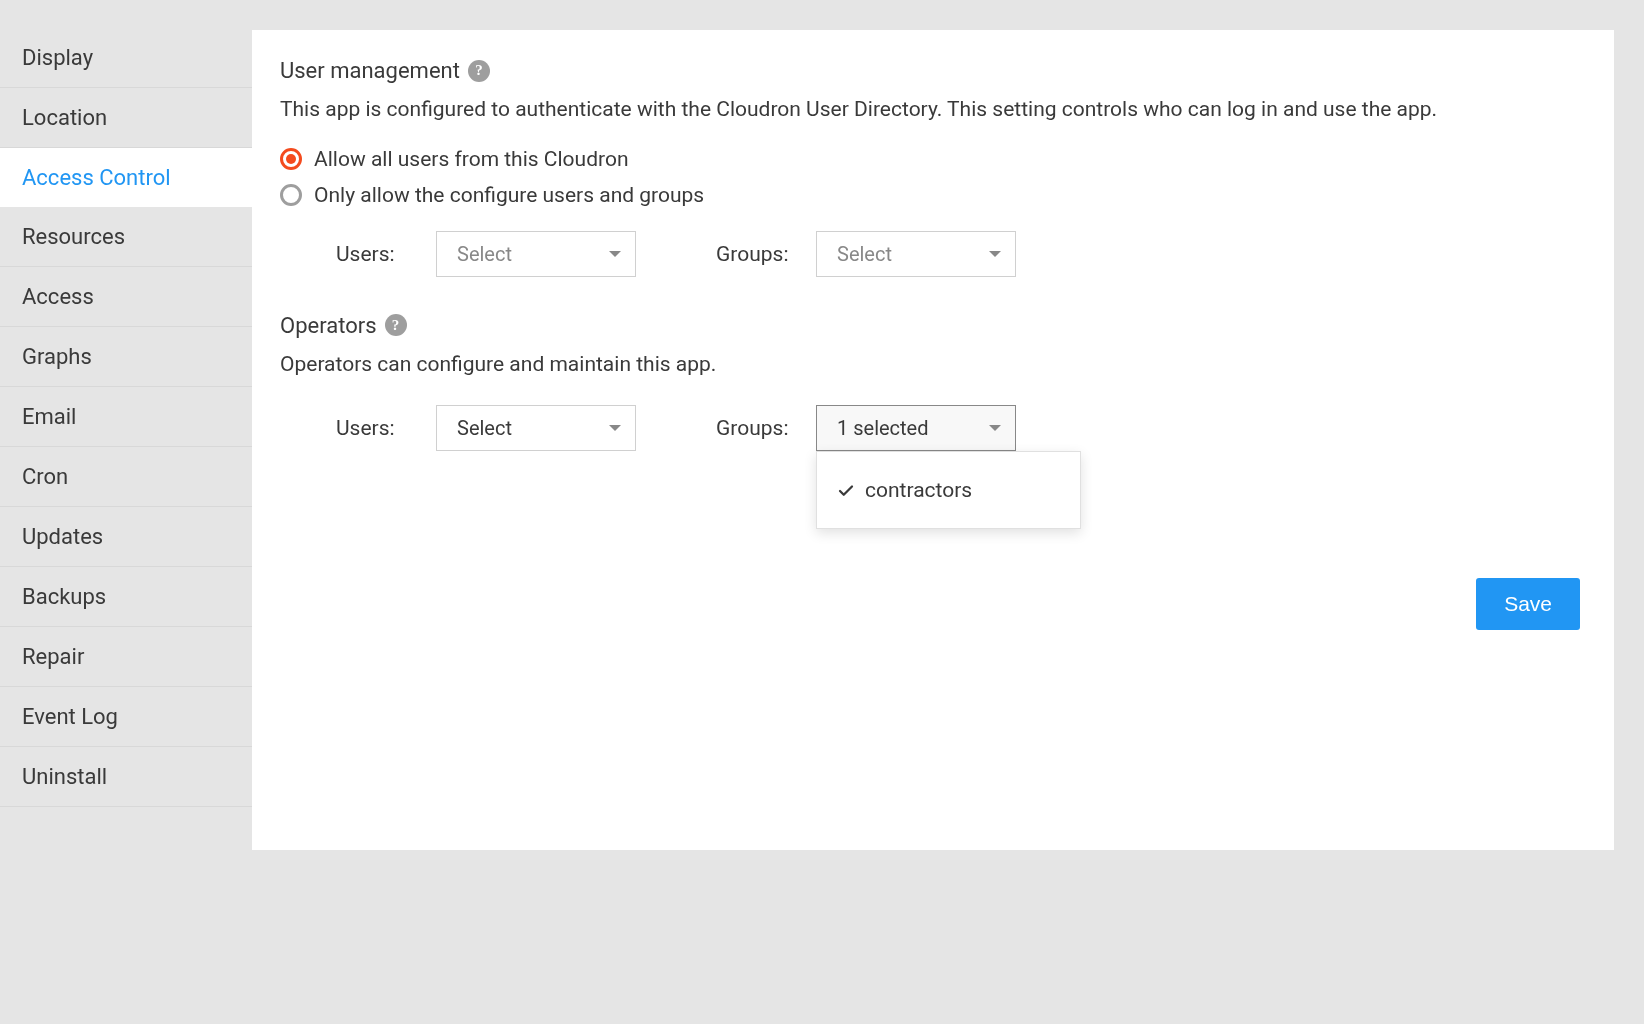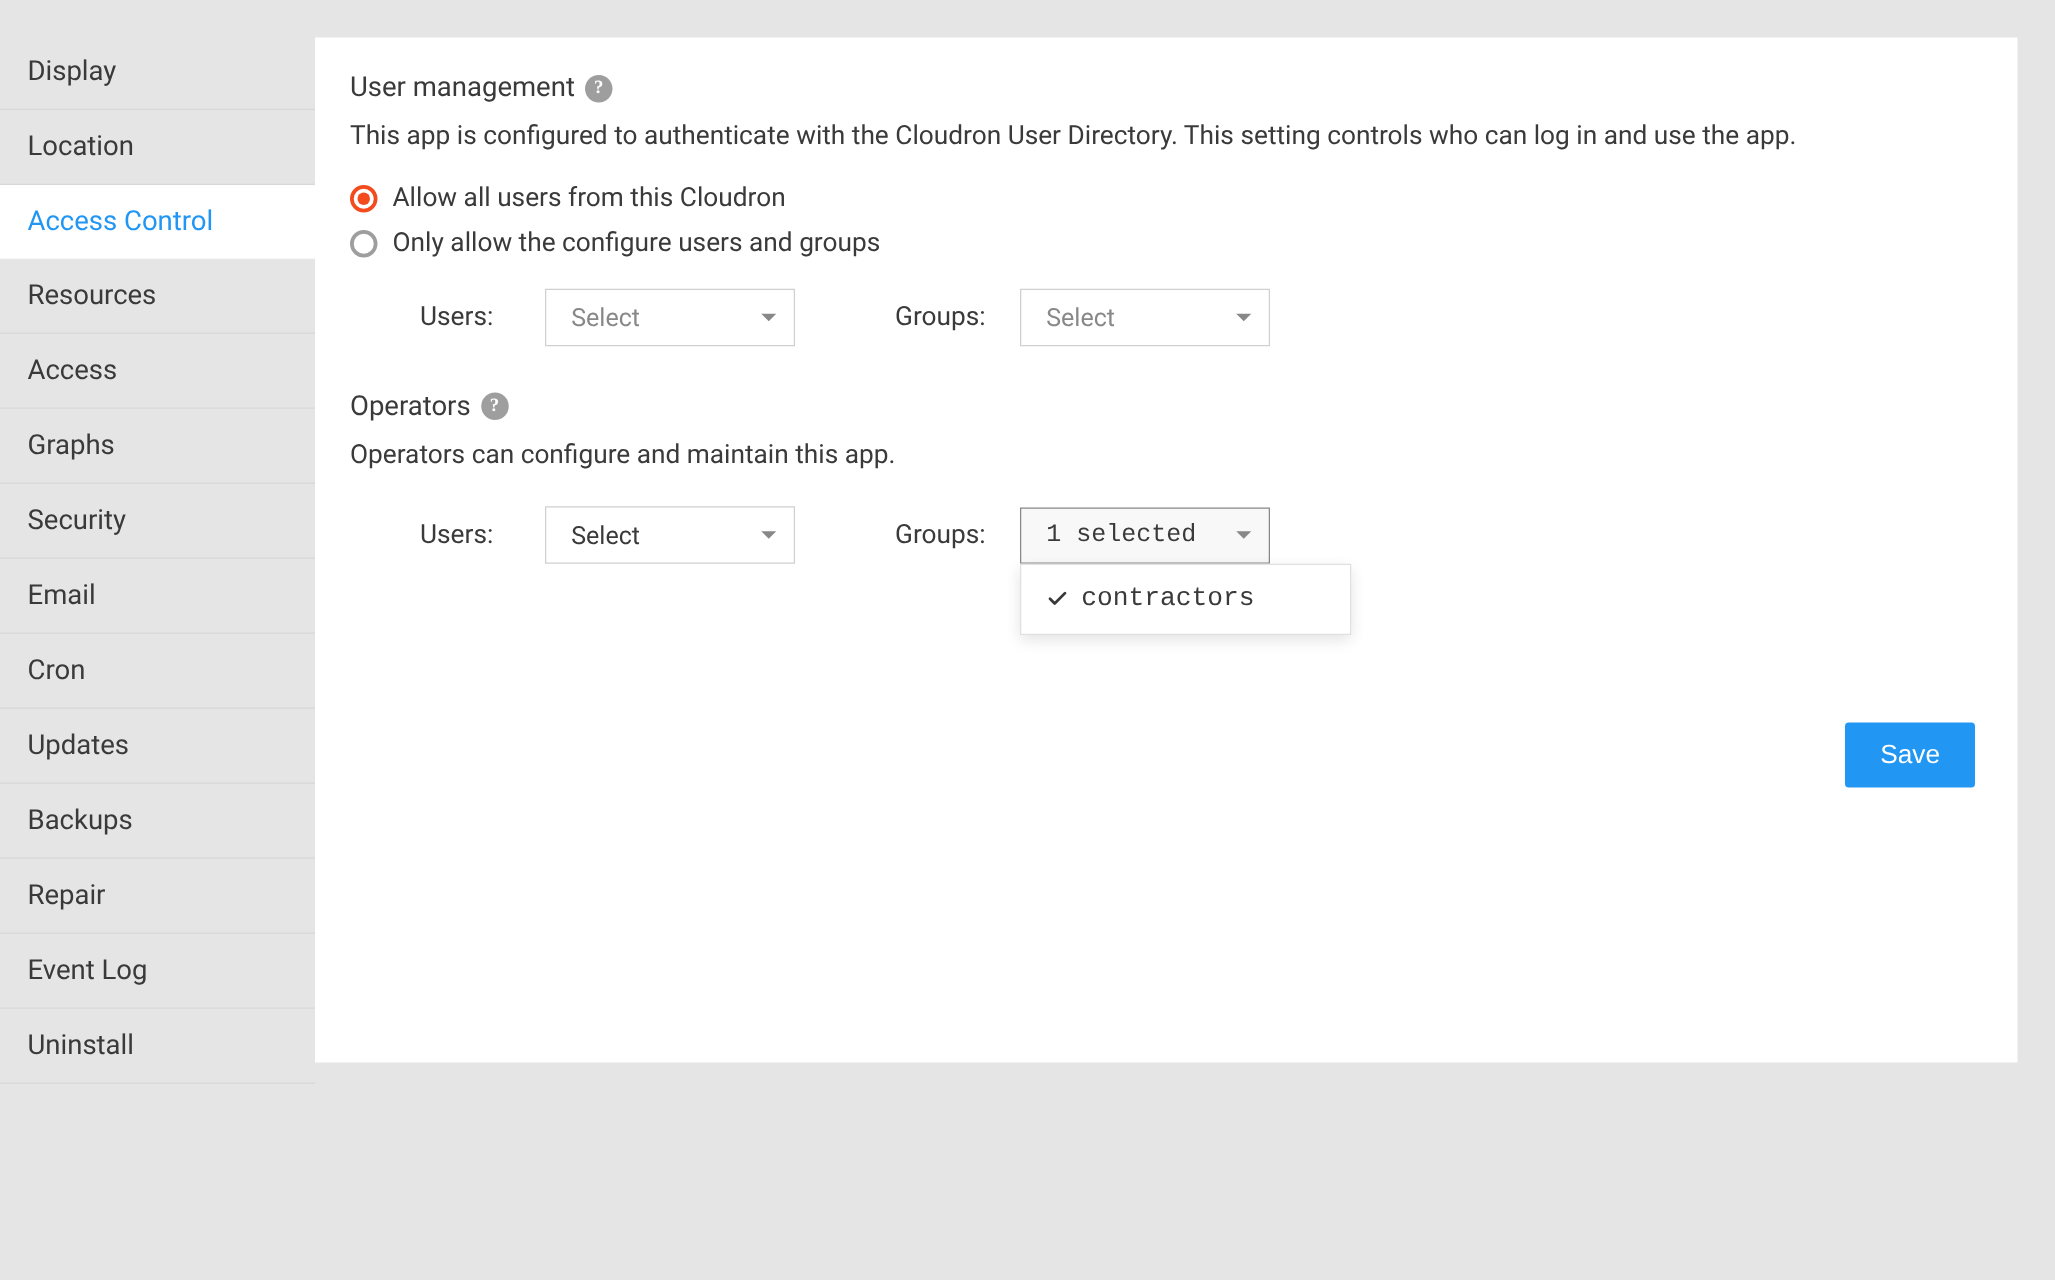--- a/index.html
+++ b/index.html
@@ -152,37 +152,36 @@
       position: absolute;
       top: 100%;
       left: 0;
       background: #fff;
       border: 1px solid #e0e0e0;
       box-shadow: 0 4px 12px rgba(0,0,0,0.12);
       min-width: 265px;
       z-index: 10;
     }
     .dropdown-item {
-      padding: 16px 20px;
+      padding: 26px 20px;
       font-size: 21px;
       color: #3a3a3a;
       display: flex;
       align-items: center;
       gap: 10px;
       cursor: pointer;
     }
     .check-icon {
       width: 18px;
       height: 18px;
       display: inline-block;
     }
     .check-icon svg { width: 100%; height: 100%; }
     .select-wrap {
       position: relative;
-      font-family: Liberation Mono, monospace;
     }
     .save-btn {
       position: absolute;
       right: 34px;
       top: 548px;
       background: #2196f3;
       color: #fff;
       border: none;
       padding: 14px 28px;
       font-size: 21px;
@@ -197,21 +196,20 @@
 <body>
 
 <div class="container">
   <div class="sidebar">
     <div class="sidebar-item">Display</div>
     <div class="sidebar-item">Location</div>
     <div class="sidebar-item active">Access Control</div>
     <div class="sidebar-item">Resources</div>
     <div class="sidebar-item">Access</div>
     <div class="sidebar-item">Graphs</div>
-    <div class="sidebar-item">Security</div>
     <div class="sidebar-item">Email</div>
     <div class="sidebar-item">Cron</div>
     <div class="sidebar-item">Updates</div>
     <div class="sidebar-item">Backups</div>
     <div class="sidebar-item">Repair</div>
     <div class="sidebar-item">Event Log</div>
     <div class="sidebar-item">Uninstall</div>
   </div>
 
   <div class="main">

